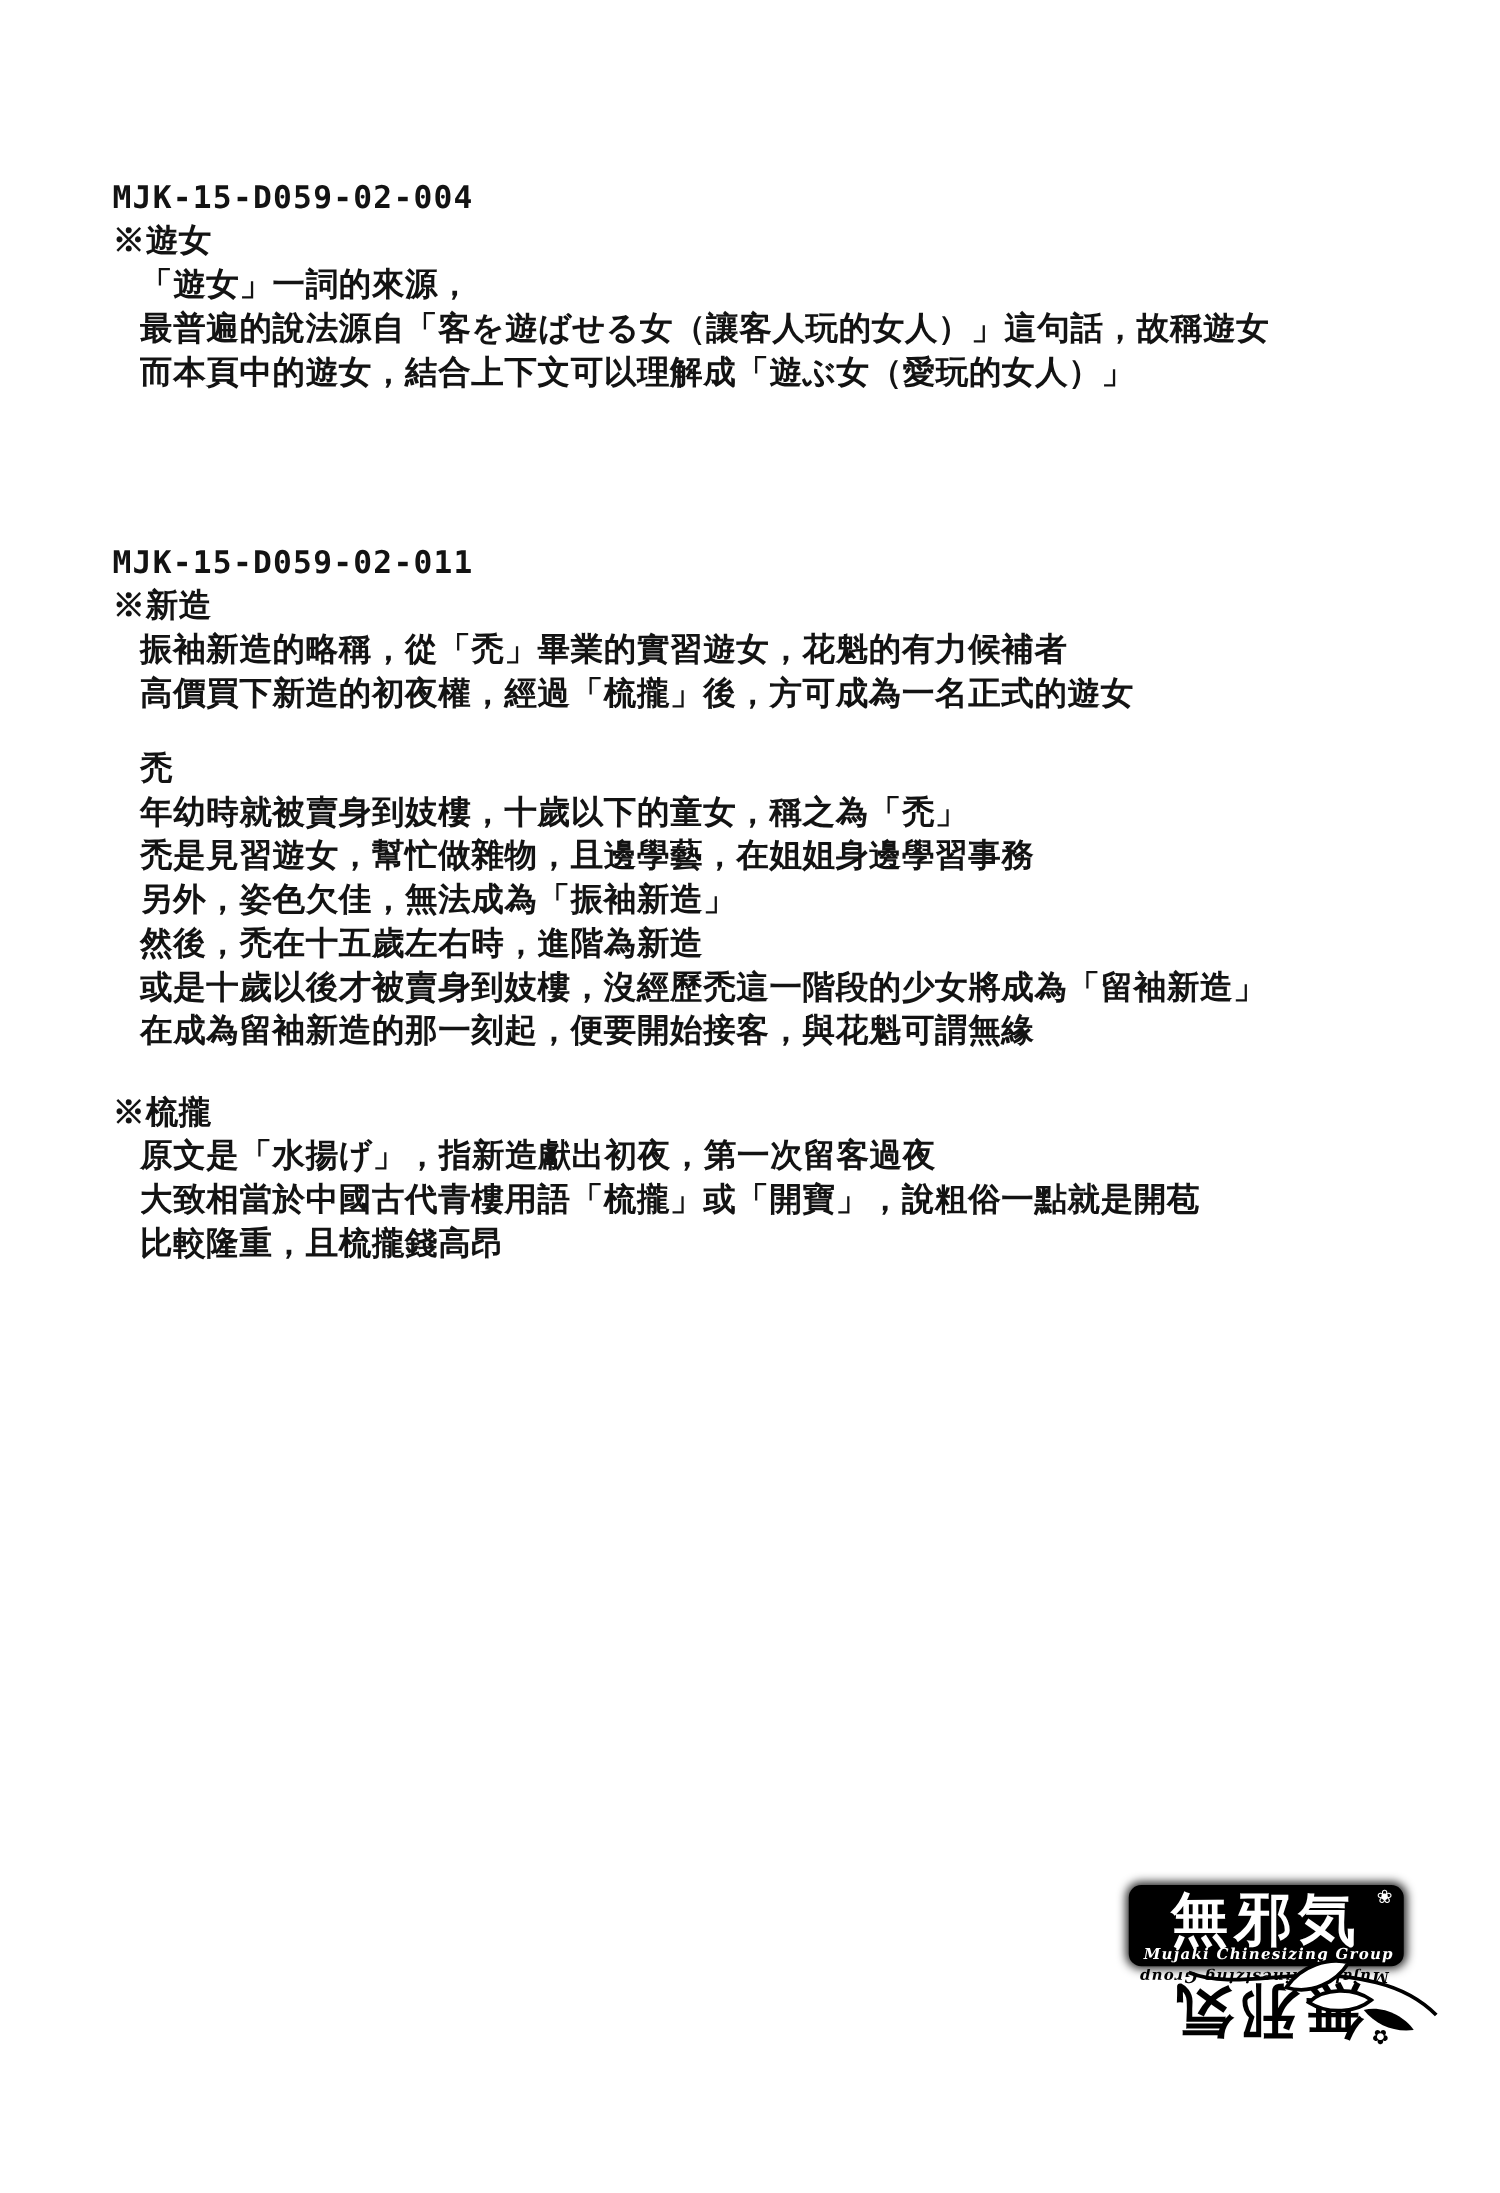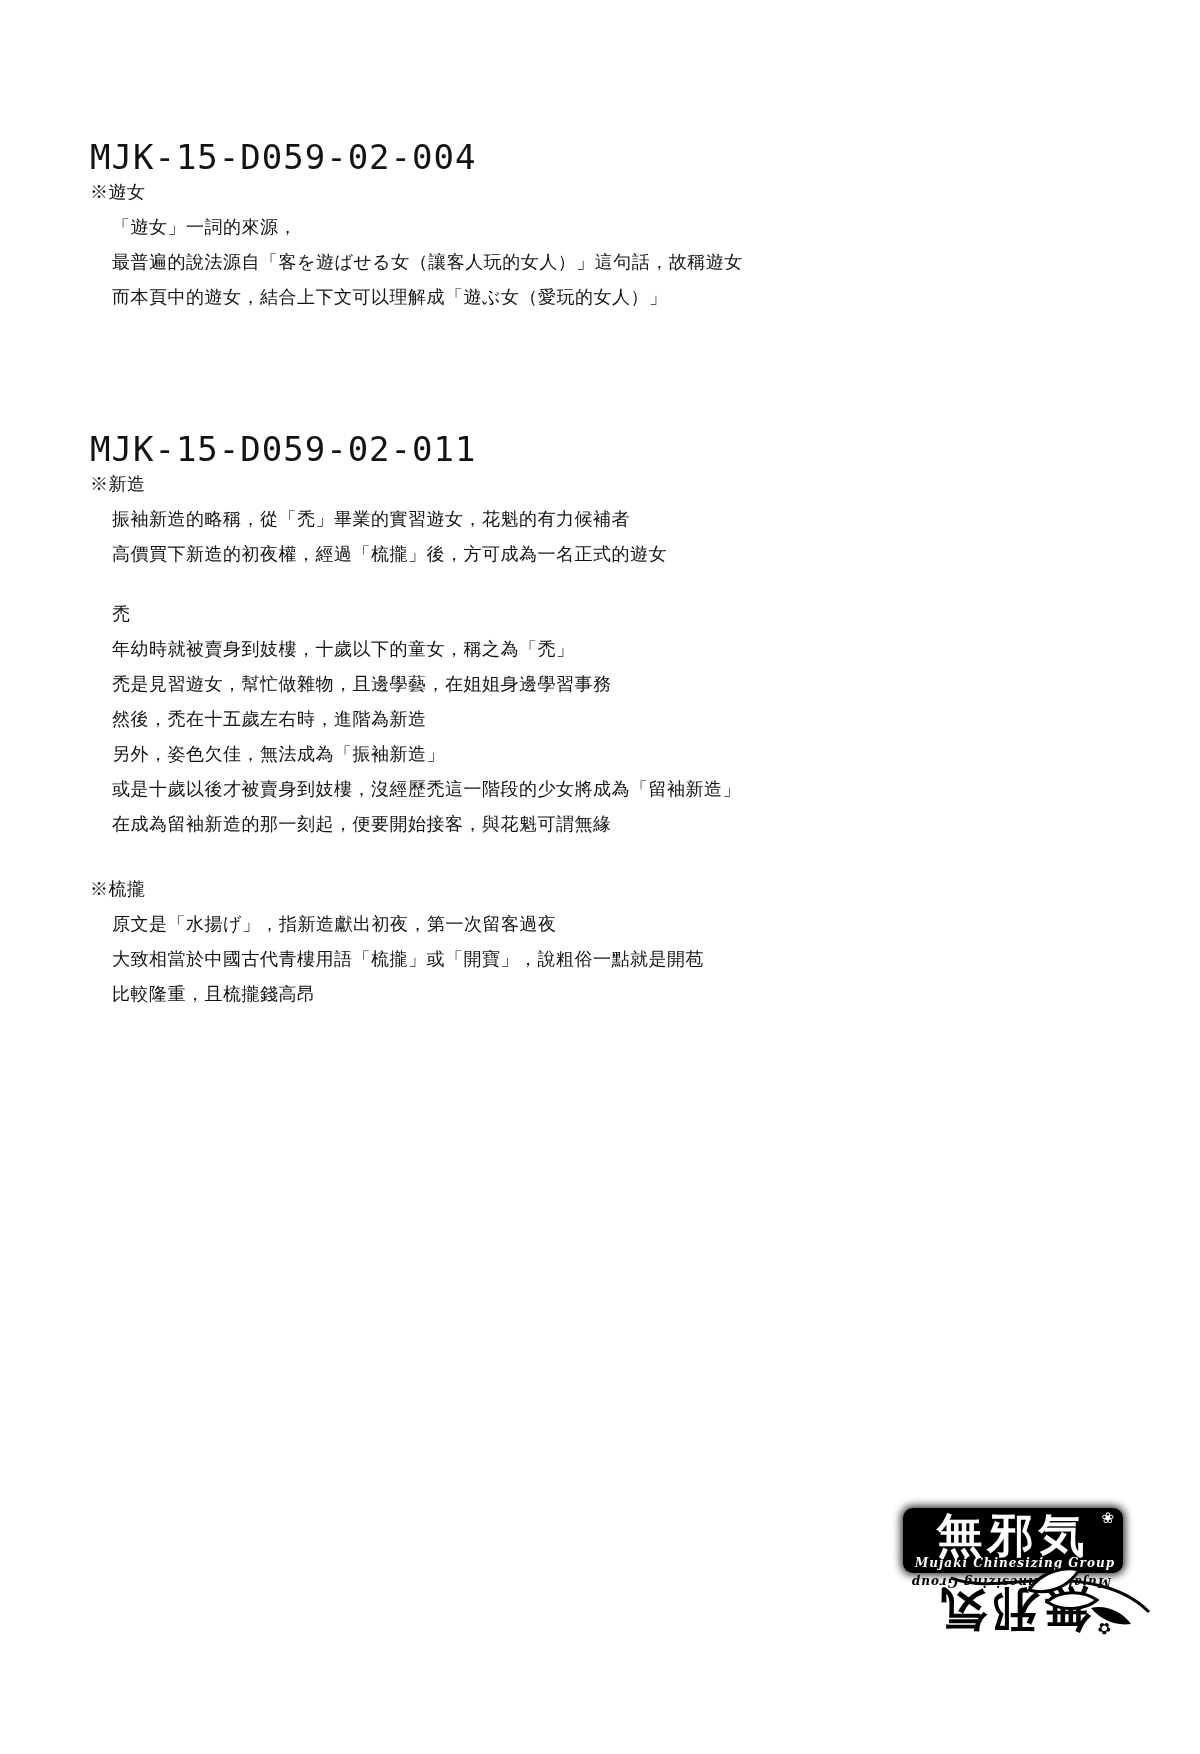--- a/index.html
+++ b/index.html
@@ -14,29 +14,29 @@
     overflow: hidden;
   }
   .content {
     position: absolute;
     left: 90px;
     top: 140px;
     width: 1050px;
   }
   .code {
     font-family: "DejaVu Sans Mono", monospace;
-    font-size: 34px;
+    font-size: 25px;
     line-height: 35px;
-    font-weight: 400;
+    font-weight: 700;
     letter-spacing: 1px;
   }
   .hdr, .ln, .subhdr {
-    font-size: 18px;
+    font-size: 26px;
     line-height: 35px;
-    font-weight: 400;
+    font-weight: 700;
     letter-spacing: 0.5px;
     white-space: nowrap;
   }
   .ln { padding-left: 22px; }
   .subhdr { padding-left: 22px; }
   .sec-gap-1 { margin-top: 109px; }
   .sec-gap-2 { margin-top: 117px; }
   .gap-sm { margin-top: 25px; }
   .gap-md { margin-top: 30px; }
 
@@ -143,22 +143,22 @@
 
     <section class="sec-gap-2">
       <div class="code">MJK-15-D059-02-011</div>
       <div class="hdr">※新造</div>
       <div class="ln">振袖新造的略稱，從「禿」畢業的實習遊女，花魁的有力候補者</div>
       <div class="ln">高價買下新造的初夜權，經過「梳攏」後，方可成為一名正式的遊女</div>
 
       <div class="subhdr gap-sm">禿</div>
       <div class="ln">年幼時就被賣身到妓樓，十歲以下的童女，稱之為「禿」</div>
       <div class="ln">禿是見習遊女，幫忙做雜物，且邊學藝，在姐姐身邊學習事務</div>
+      <div class="ln">另外，姿色欠佳，無法成為「振袖新造」</div>
       <div class="ln">然後，禿在十五歲左右時，進階為新造</div>
-      <div class="ln">另外，姿色欠佳，無法成為「振袖新造」</div>
       <div class="ln">或是十歲以後才被賣身到妓樓，沒經歷禿這一階段的少女將成為「留袖新造」</div>
       <div class="ln">在成為留袖新造的那一刻起，便要開始接客，與花魁可謂無緣</div>
 
       <div class="hdr gap-md">※梳攏</div>
       <div class="ln">原文是「水揚げ」，指新造獻出初夜，第一次留客過夜</div>
       <div class="ln">大致相當於中國古代青樓用語「梳攏」或「開寶」，說粗俗一點就是開苞</div>
       <div class="ln">比較隆重，且梳攏錢高昂</div>
     </section>
   </div>
 

